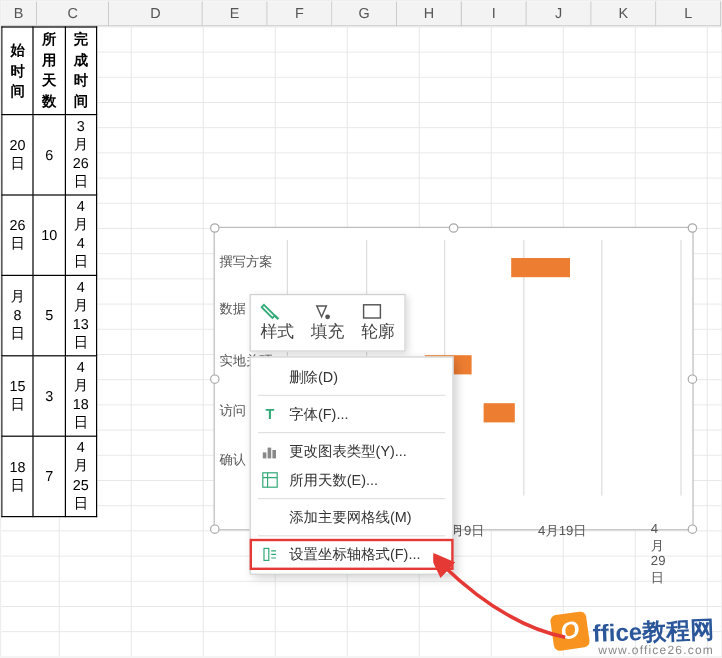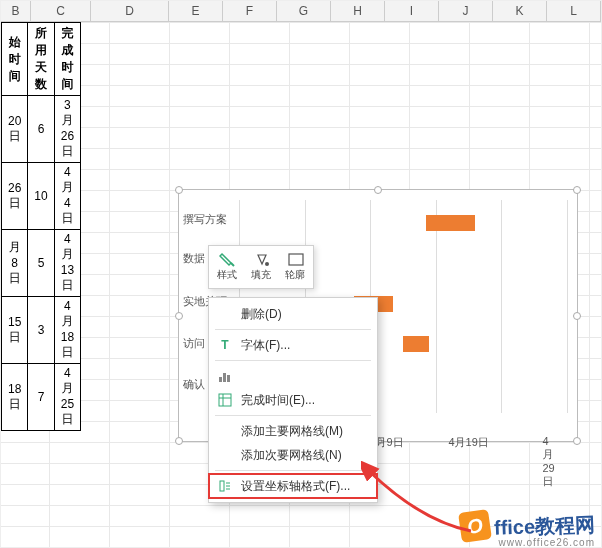--- a/index.html
+++ b/index.html
@@ -26,21 +26,21 @@
   .plot { position:absolute; top: 10px; left: 60px; right: 10px; bottom: 28px; }
   .vgrid { position:absolute; top:0; bottom:0; width:1px; background:#ddd; }
   .x-labels { position:absolute; left:60px; right:10px; bottom:6px; font-size:11px; color:#555; }
   .x-lab { position:absolute; transform:translateX(-50%); }
   .y-labels { position:absolute; top:6px; left:4px; bottom:28px; font-size:11px; color:#555; }
   .y-lab { position:absolute; height:20px; line-height:20px; white-space:nowrap; }
   .bar { position:absolute; height:16px; background:#ed7d31; top:0; }
   
   
   .mini-tb { position:absolute; top: 244px; left: 207px; background:#fff; border:1px solid #d0d0d0; box-shadow: 2px 2px 6px rgba(0,0,0,0.15); padding:4px; display:flex; align-items:center; gap:6px; z-index: 5; }
-  .mini-tb .tb-item { display:flex; flex-direction:column; align-items:flex-end; font-size:10px; color:#444; padding:2px 4px; }
+  .mini-tb .tb-item { display:flex; flex-direction:column; align-items:flex-start; font-size:14px; color:#444; padding:2px 4px; }
   .mini-tb svg { display:block; }
   .mini-tb .combo { border:1px solid #ccc; padding:2px 6px; font-size:11px; min-width:100px; display:flex; justify-content:space-between; align-items:center; background:#fff; }
   
   
   .ctx { position:absolute; top: 296px; left: 207px; width: 170px; background:#fff; border:1px solid #d0d0d0; box-shadow: 3px 3px 8px rgba(0,0,0,0.2); padding:4px 0; z-index:6; }
   .ctx-item { display:flex; align-items:center; gap:8px; padding:4px 10px 4px 8px; font-size:12px; color:#333; height:24px; }
   .ctx-item .ico { width:16px; height:16px; display:flex; align-items:center; justify-content:center; color:#666; }
   .ctx-item.highlight { outline: 2px solid #e53935; outline-offset: -1px; }
   .ctx-sep { height:1px; background:#e0e0e0; margin:3px 6px; }
   
@@ -189,39 +189,36 @@
   </div>
   <div class="ctx-sep"></div>
   <div class="ctx-item">
     <span class="ico">
       <svg width="14" height="14">
           <rect x="1" y="8" width="3" height="5" fill="#888"></rect>
           <rect x="5" y="4" width="3" height="9" fill="#888"></rect>
           <rect x="9" y="6" width="3" height="7" fill="#888"></rect>
         </svg>
     </span>
+    <span>更改图表类型(Y)...</span>
   </div>
   <div class="ctx-item">
     <span class="ico">
       <svg width="14" height="14">
           <rect x="1" y="1" width="12" height="12" fill="none" stroke="#3a7"></rect>
           <line x1="1" y1="5" x2="13" y2="5" stroke="#3a7"></line>
           <line x1="5" y1="1" x2="5" y2="13" stroke="#3a7"></line>
         </svg>
     </span>
-    <span>完成时间(E)...</span>
+    <span>所用天数(E)...</span>
   </div>
   <div class="ctx-sep"></div>
   <div class="ctx-item">
     <span class="ico"></span>
     <span>添加主要网格线(M)</span>
-  </div>
-  <div class="ctx-item">
-    <span class="ico"></span>
-    <span>添加次要网格线(N)</span>
   </div>
   <div class="ctx-sep"></div>
   <div class="ctx-item highlight">
     <span class="ico">
       <svg width="14" height="14">
           <rect x="2" y="2" width="4" height="10" fill="none" stroke="#3a7"></rect>
           <path d="M8 4 L12 4 M8 7 L12 7 M8 10 L12 10" stroke="#3a7"></path>
         </svg>
     </span>
     <span>设置坐标轴格式(F)...</span>

